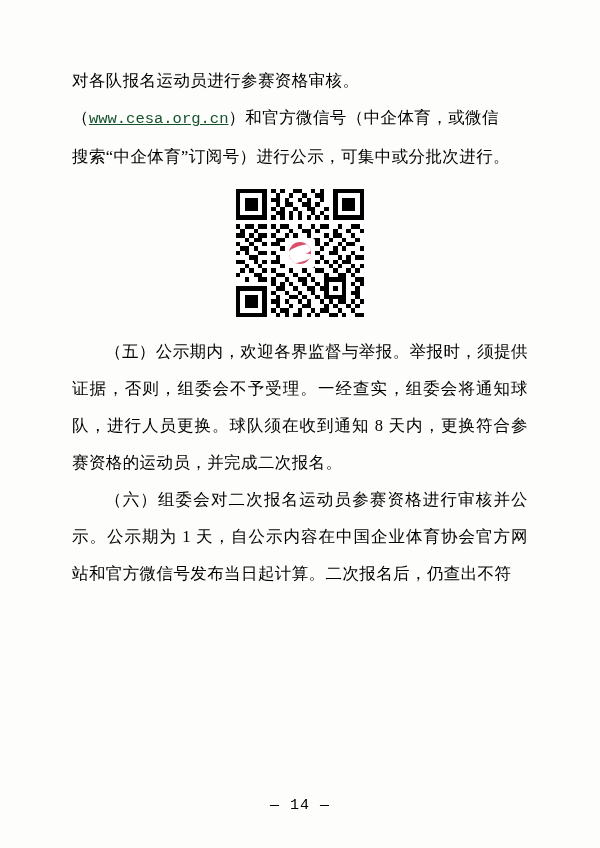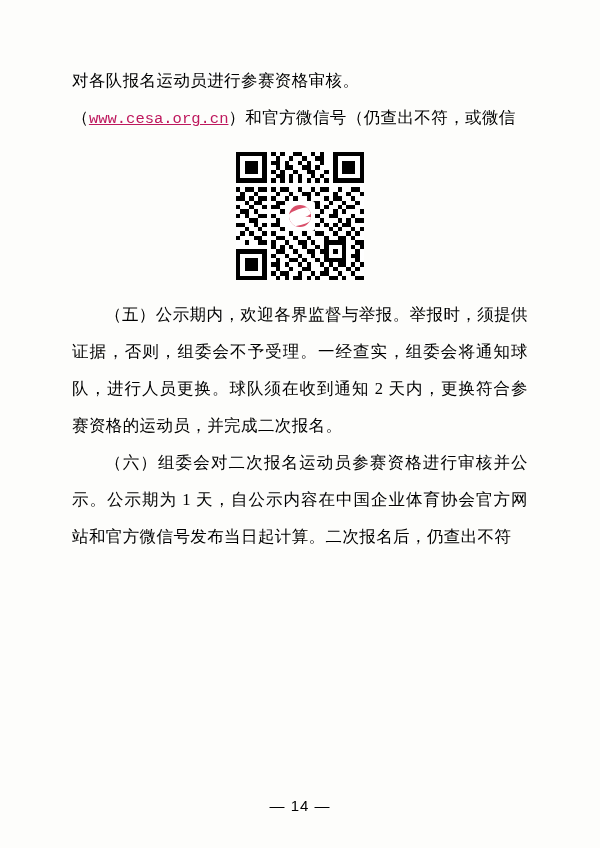--- a/index.html
+++ b/index.html
@@ -32,21 +32,21 @@
     letter-spacing: 0.4px;
     text-align: justify;
     text-justify: inter-character;
     margin: 0 0 0 0;
     font-family: "Liberation Serif", "DejaVu Serif", serif;
   }
   .para.indent {
     text-indent: 33px;
   }
   .link {
-    color: #be185d;
+    color: #14532d;
     text-decoration: underline;
     font-family: "Liberation Mono", "DejaVu Sans Mono", monospace;
     font-size: 15.5px;
     letter-spacing: 0px;
   }
   .qr-wrap {
     width: 100%;
     display: flex;
     justify-content: center;
     margin: 14px 0 16px 0;
@@ -105,35 +105,36 @@
   }
   .footer {
     position: absolute;
     left: 0;
     right: 0;
     bottom: 34px;
     text-align: center;
     font-size: 15px;
     letter-spacing: 1px;
     color: #000;
-    font-family: Liberation Sans, sans-serif;
+    font-family: Liberation Mono, monospace;
   }
 </style>
 </head>
 <body>
 
 <div class="page">
 
   <div class="content">
 
     <p class="para">对各队报名运动员进行参赛资格审核。</p>
 
 
-    <p class="para"><span>（</span><a class="link" href="#">www.cesa.org.cn</a><span>）和官方微信号（仍查出不符，或微信</span></p>
-
+    <p class="para"><span>（</span><a class="link" href="#">www.cesa.org.cn</a><span>）和官方微信号（中企体育，或微信</span></p>
+
+    <p class="para">搜索“中企体育”订阅号）进行公示，可集中或分批次进行。</p>
 
     <div class="qr-wrap">
       <div class="qr-box">
         <svg width="128" height="128" viewBox="0 0 29 29" shape-rendering="crispEdges">
           <rect width="29" height="29" fill="#ffffff"></rect>
           <g fill="#000000">
 
             <rect x="0" y="0" width="7" height="1"></rect>
               <rect x="0" y="6" width="7" height="1"></rect>
             <rect x="0" y="0" width="1" height="7"></rect>
@@ -372,21 +373,21 @@
           </g>
         </svg>
         <div class="qr-logo">
           <div class="ball"></div>
         </div>
       </div>
     </div>
 
 
 
-    <p class="para indent">（五）公示期内，欢迎各界监督与举报。举报时，须提供证据，否则，组委会不予受理。一经查实，组委会将通知球队，进行人员更换。球队须在收到通知 2 天内，更换符合参赛资格的运动员，并完成二次报名。</p>
+    <p class="para indent">（五）公示期内，欢迎各界监督与举报。举报时，须提供证据，否则，组委会不予受理。一经查实，组委会将通知球队，进行人员更换。球队须在收到通知 8 天内，更换符合参赛资格的运动员，并完成二次报名。</p>
 
     <p class="para indent">（六）组委会对二次报名运动员参赛资格进行审核并公示。公示期为 1 天，自公示内容在中国企业体育协会官方网站和官方微信号发布当日起计算。二次报名后，仍查出不符</p>
 
   </div>
 
   <div class="footer">— 14 —</div>
 
 </div>
 
 </body></html>

